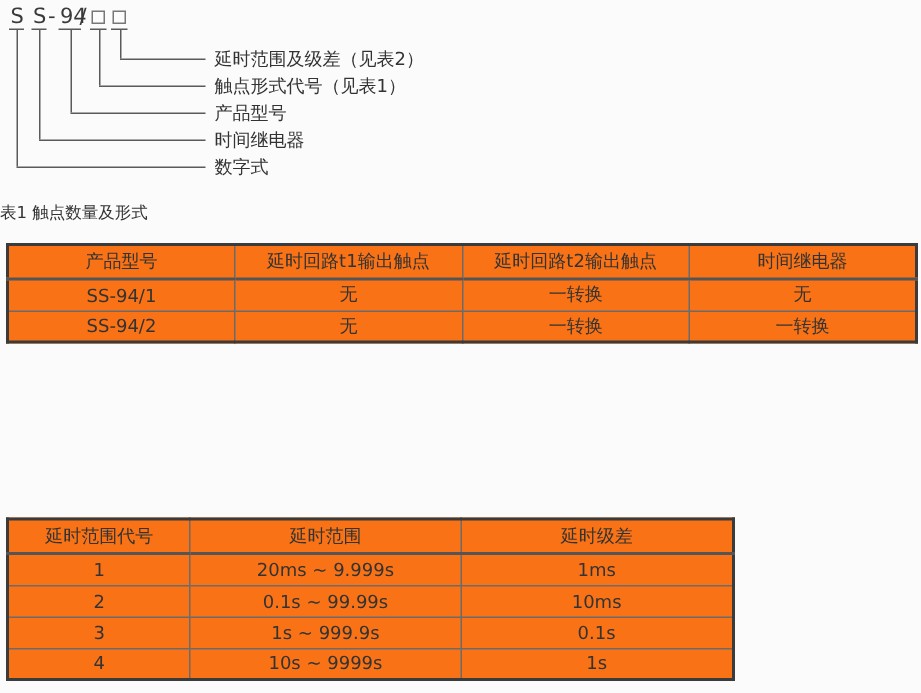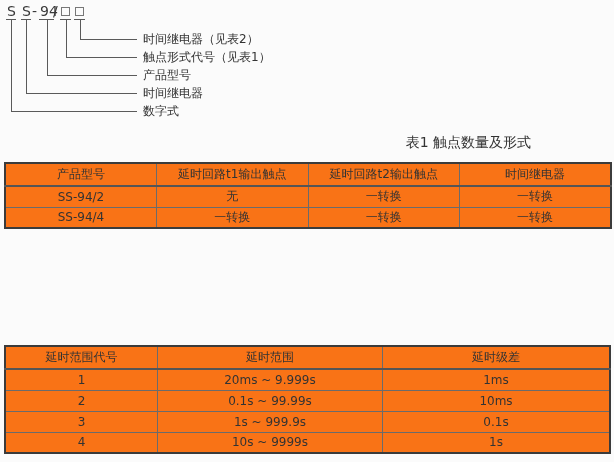--- a/index.html
+++ b/index.html
@@ -35,32 +35,32 @@
   }
   .dg-label {
     position:absolute; left:143px;
     font-size:12px; line-height:16px; color:#333333;
     white-space:nowrap;
   }
 
   
   .tbl-title {
     position:absolute; left:0; width:531px;
-    text-align:right;
-    font-size:14px; line-height:16px; color:#333333;
+    text-align:left;
+    font-size:11px; line-height:16px; color:#333333;
   }
   table {
     position:absolute;
     border-collapse:collapse;
     table-layout:fixed;
     background:#f97316;
     border:2px solid #3b3b3b;
   }
   #table1 { left:4px; top:162px; width:608px; }
-  #table2 { left:4px; top:345px; width:607px; }
+  #table2 { left:4px; top:345px; width:486px; }
   th, td {
     border:1px solid #6b6b6b;
     text-align:center; vertical-align:middle;
     font-size:12px; font-weight:normal;
     color:#333333;
     padding:0 2px;
     white-space:nowrap;
     overflow:hidden;
   }
   th { height:23px; border-bottom:2px solid #555555; }
@@ -94,21 +94,21 @@
 
     <span class="vline" style="left:47px; top:20px; height:55px"></span>
     <span class="hline" style="left:47px; top:75px; width:90px"></span>
 
     <span class="vline" style="left:26px; top:20px; height:73px"></span>
     <span class="hline" style="left:26px; top:93px; width:111px"></span>
 
     <span class="vline" style="left:11px; top:20px; height:91px"></span>
     <span class="hline" style="left:11px; top:111px; width:126px"></span>
 
-    <span class="dg-label" style="top:31px">时间继电器（见表2）</span>
+    <span class="dg-label" style="top:31px">延时范围及级差（见表2）</span>
     <span class="dg-label" style="top:49px">触点形式代号（见表1）</span>
     <span class="dg-label" style="top:67px">产品型号</span>
     <span class="dg-label" style="top:85px">时间继电器</span>
     <span class="dg-label" style="top:103px">数字式</span>
   </div>
 
   <div class="tbl-title" style="top:134px">表1 触点数量及形式</div>
   <table id="table1">
     <colgroup>
       <col style="width:25%">
@@ -119,28 +119,28 @@
     <thead>
       <tr>
         <th>产品型号</th>
         <th>延时回路t1输出触点</th>
         <th>延时回路t2输出触点</th>
         <th>时间继电器</th>
       </tr>
     </thead>
     <tbody>
       <tr>
+        <td>SS-94/1</td>
+        <td>无</td>
+        <td>一转换</td>
+        <td>无</td>
+      </tr>
+      <tr>
         <td>SS-94/2</td>
         <td>无</td>
-        <td>一转换</td>
-        <td>一转换</td>
-      </tr>
-      <tr>
-        <td>SS-94/4</td>
-        <td>一转换</td>
         <td>一转换</td>
         <td>一转换</td>
       </tr>
     </tbody>
   </table>
 
   <table id="table2">
     <colgroup>
       <col style="width:25.2%">
         <col style="width:37.2%">

